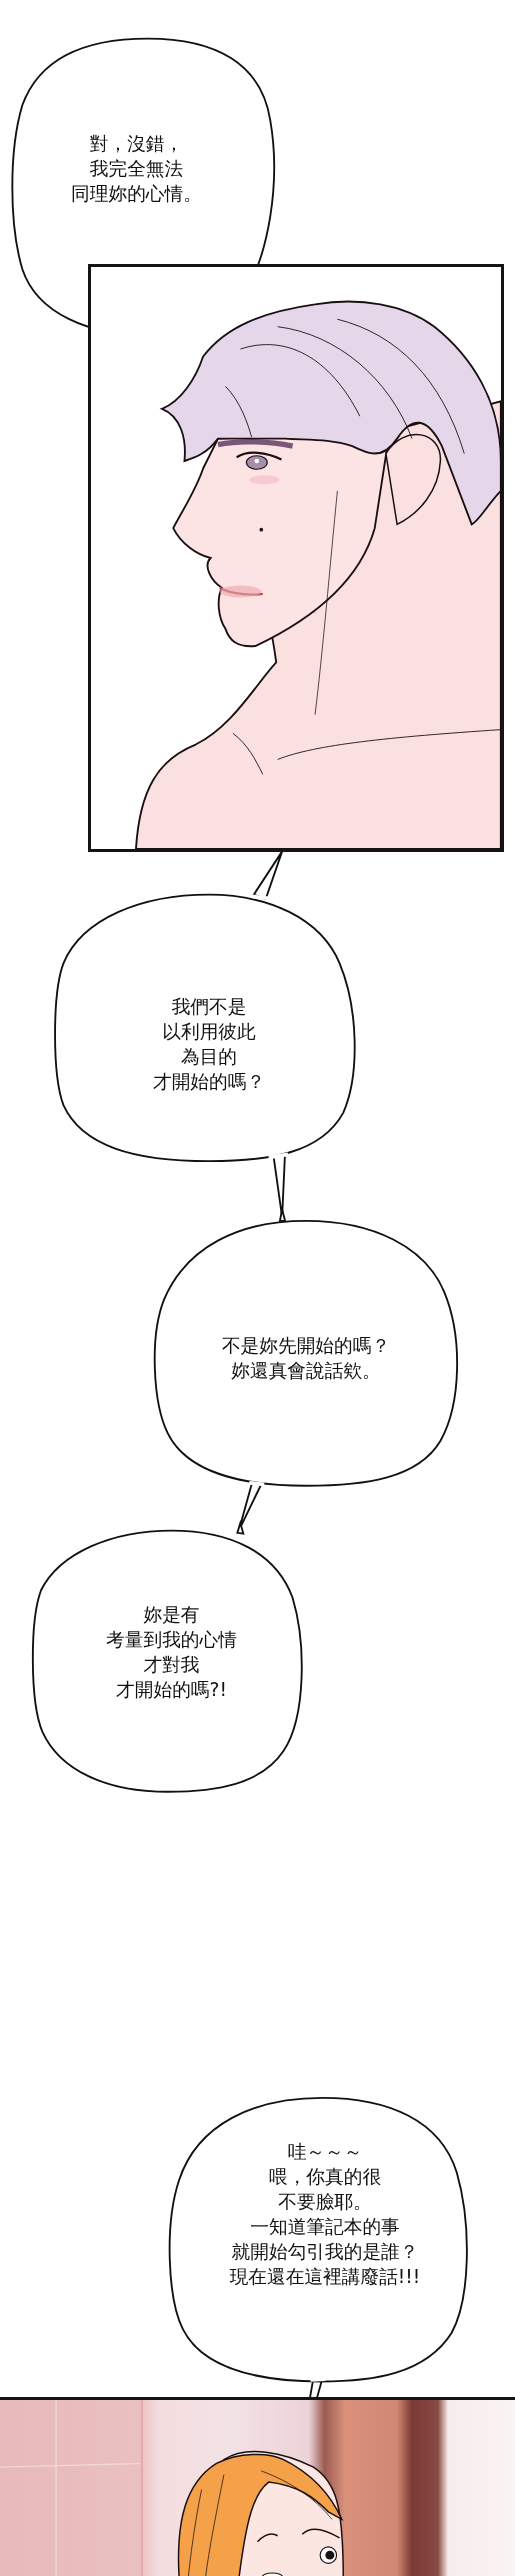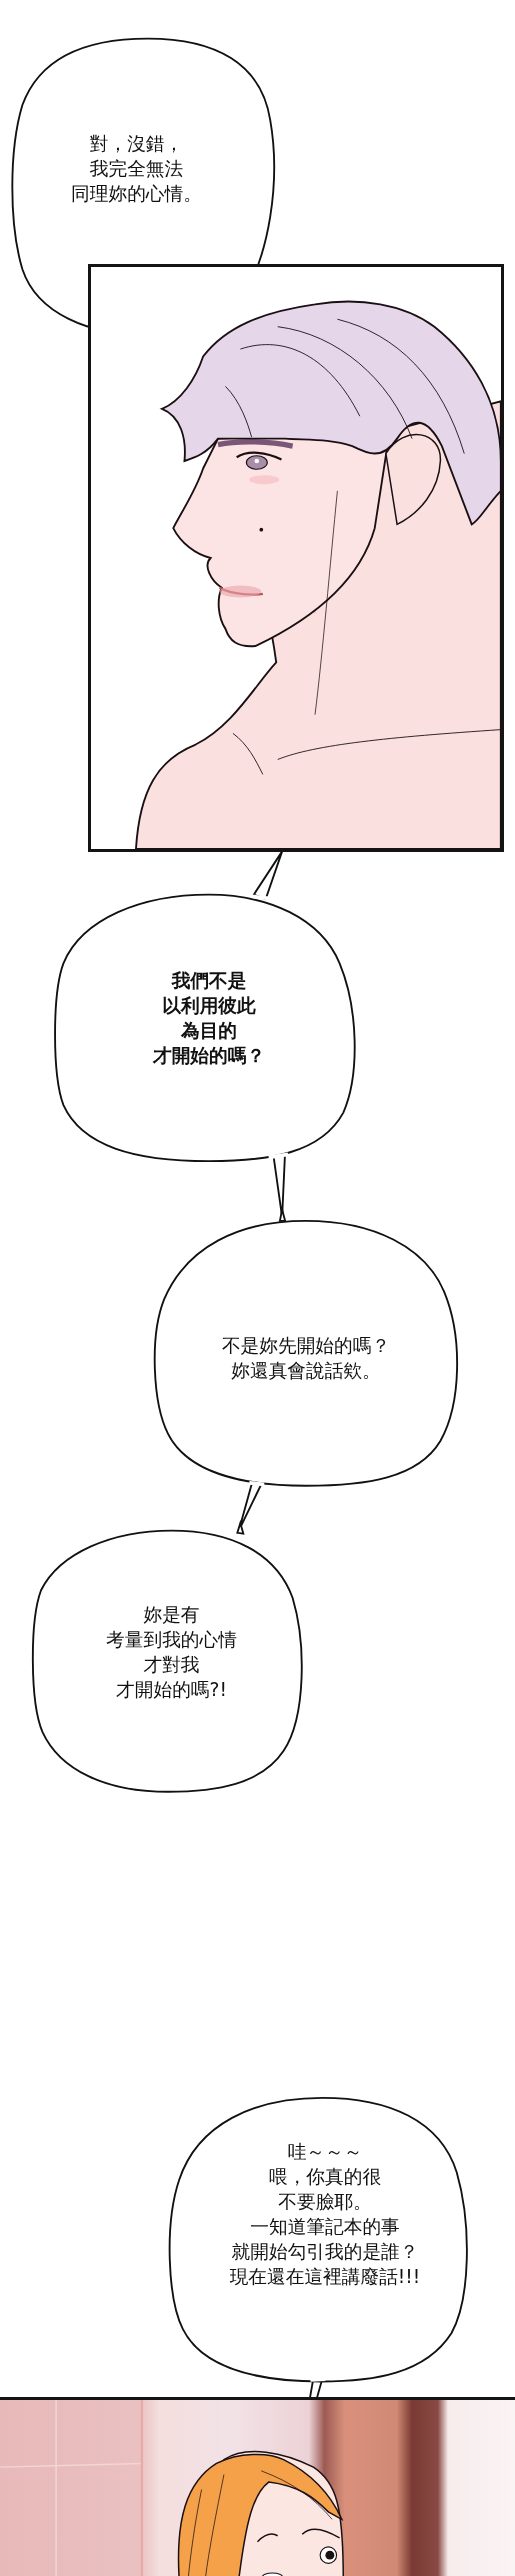--- a/index.html
+++ b/index.html
@@ -155,21 +155,21 @@
     <ellipse cx="440" cy="208" rx="11" ry="11" fill="#ffffff" stroke="#1a1013" stroke-width="1.5"></ellipse>
     <circle cx="442" cy="208" r="6" fill="#1a1013"></circle>
     <ellipse cx="365" cy="238" rx="14" ry="6" fill="#ffffff" stroke="#1a1013" stroke-width="1.5"></ellipse>
   </svg>
 </div>
 
 <div class="bubble-text" style="left: 32px; top: 121px; width: 209px; margin-top: 10px;">對，沒錯，
 我完全無法
 同理妳的心情。</div>
 
-<div class="bubble-text" style="left: 97px; top: 968px; width: 224px; font-weight: bold;">我們不是
+<div class="bubble-text" style="left: 97px; top: 994px; width: 224px;">我們不是
 以利用彼此
 為目的
 才開始的嗎？</div>
 
 <div class="bubble-text" style="left: 179px; top: 1333px; width: 254px;">不是妳先開始的嗎？
 妳還真會說話欸。</div>
 
 <div class="bubble-text" style="left: 67px; top: 1602px; width: 209px;">妳是有
 考量到我的心情
 才對我

